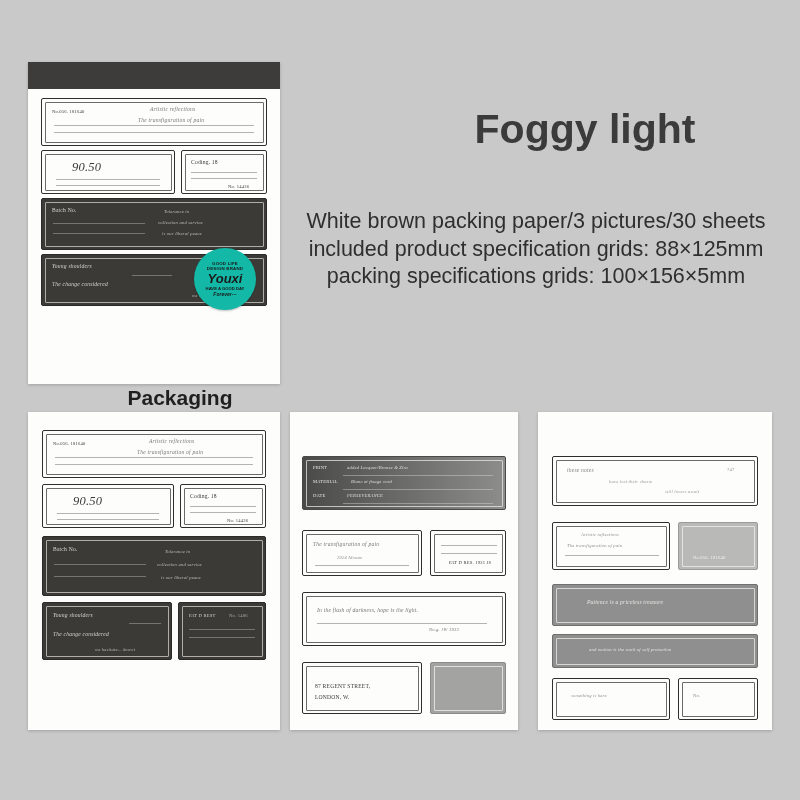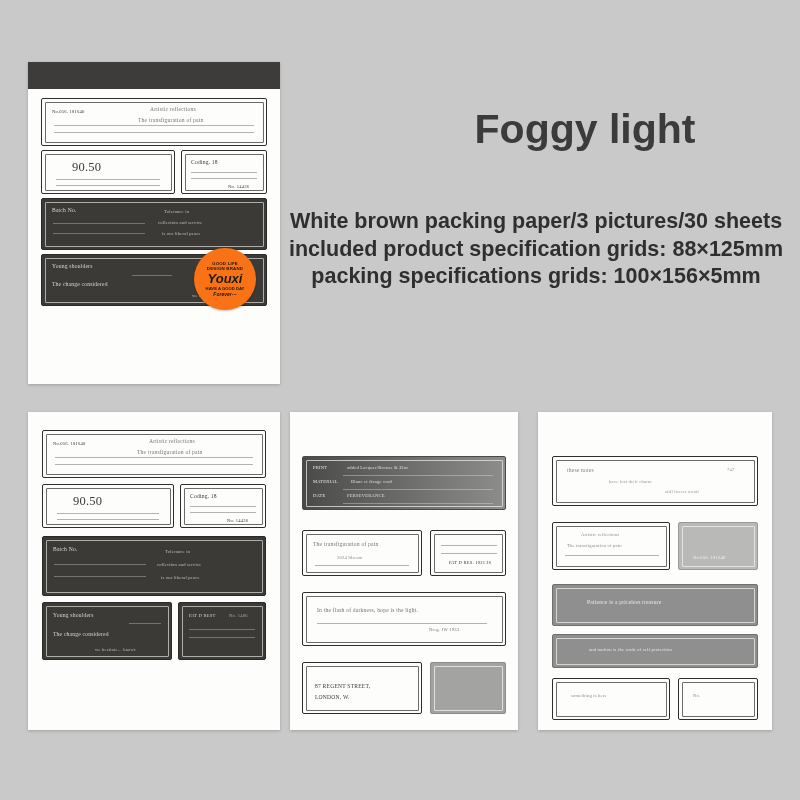--- a/index.html
+++ b/index.html
@@ -21,21 +21,21 @@
     font-weight:700;
     color:#3b3b3b;
     letter-spacing:0px;
     line-height:1.05;
   }
   .subtitle{
     position:absolute;
     left:288px;top:208px;width:496px;
     text-align:center;
     font-size:21.5px;
-    font-weight:700;
+    font-weight:400;
     color:#2f2f2f;
     line-height:1.28;
   }
   .packaging-label{
     position:absolute;
     left:80px;top:386px;width:200px;
     text-align:center;
     font-size:21px;
     font-weight:700;
     color:#1f1f1f;
@@ -82,26 +82,26 @@
   }
   .txt{
     position:absolute;
     font-family:"Liberation Serif", serif;
     white-space:nowrap;
     letter-spacing:.2px;
   }
   .tiny{font-size:4.6px;}
   .xsm{font-size:5.6px;}
   .lg{font-size:12.5px;}
-  .ital{}
+  .ital{font-style:italic;}
 
   
   .sticker{
     position:absolute;
-    background:#f97316;
+    background:#14b8a6;
     border-radius:50%;
     box-shadow:0 1px 2px rgba(0,0,0,.25);
     display:flex;flex-direction:column;
     align-items:center;justify-content:center;
     color:#1a1a1a;
     text-align:center;
   }
   .sticker .s1{font-size:4.4px;font-weight:700;letter-spacing:.2px;}
   .sticker .s2{font-size:4.4px;font-weight:700;letter-spacing:.2px;margin-bottom:1px;}
   .sticker .s3{font-size:13px;font-weight:700;font-style:italic;line-height:1;}
@@ -157,20 +157,21 @@
       <div class="s1">GOOD LIFE</div>
       <div class="s2">DESIGN BRAND</div>
       <div class="s3">Youxi</div>
       <div class="s4">HAVE A GOOD DAY</div>
       <div class="s5">Forever···</div>
     </div>
   </div>
 
   <div class="title">Foggy light</div>
   <div class="subtitle">White brown packing paper/3 pictures/30 sheets included product specification grids: 88×125mm packing specifications grids: 100×156×5mm</div>
+  <div class="packaging-label">Packaging</div>
 
   <div class="sheet" style="left:28px;top:412px;width:252px;height:318px;">
     <div class="tk light" style="left:14px;top:18px;width:224px;height:48px;">
       <div class="txt tiny" style="left:10px;top:10px;">No.056. 181640</div>
       <div class="txt xsm ital" style="left:106px;top:7px;opacity:.7;">Artistic reflections</div>
       <div class="txt xsm ital" style="left:94px;top:18px;opacity:.7;">The transfiguration of pain</div>
       <div class="rule" style="left:12px;top:26px;width:198px;"></div>
       <div class="rule" style="left:12px;top:33px;width:198px;"></div>
     </div>
 

